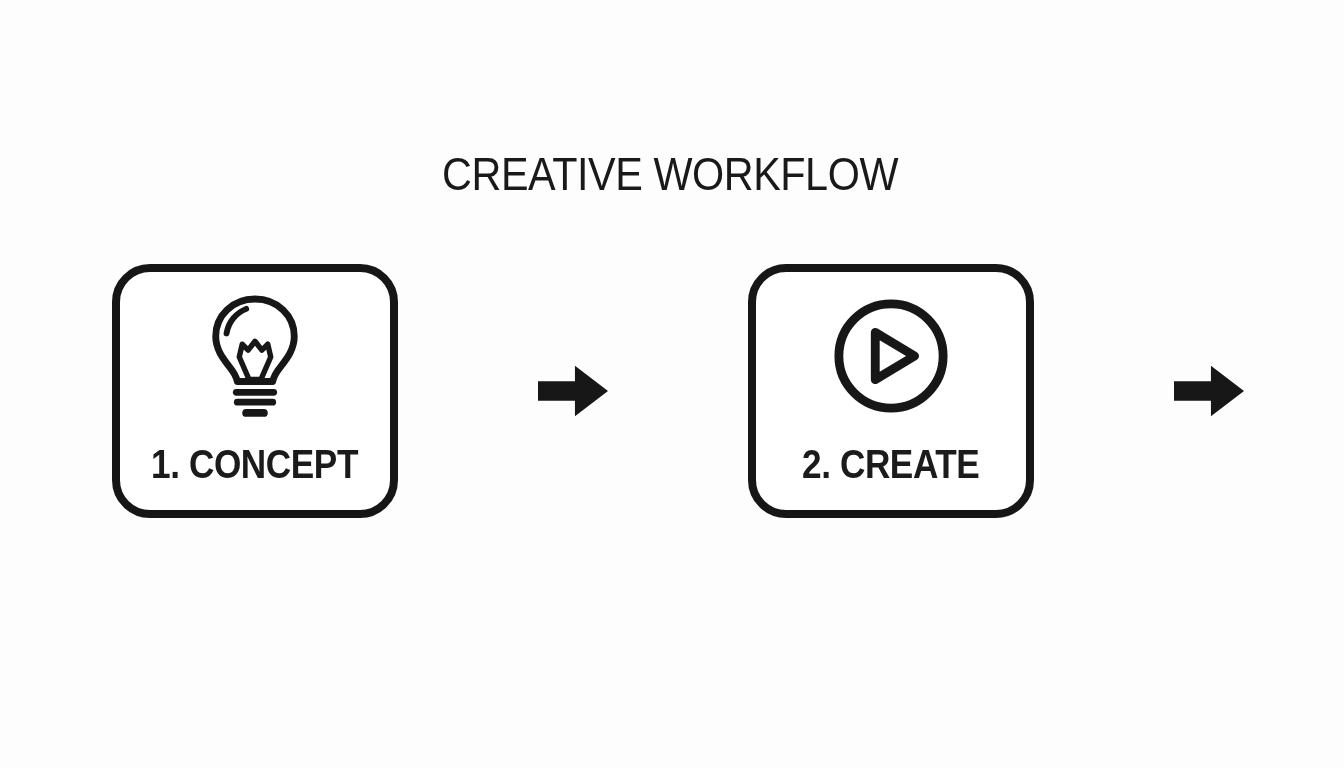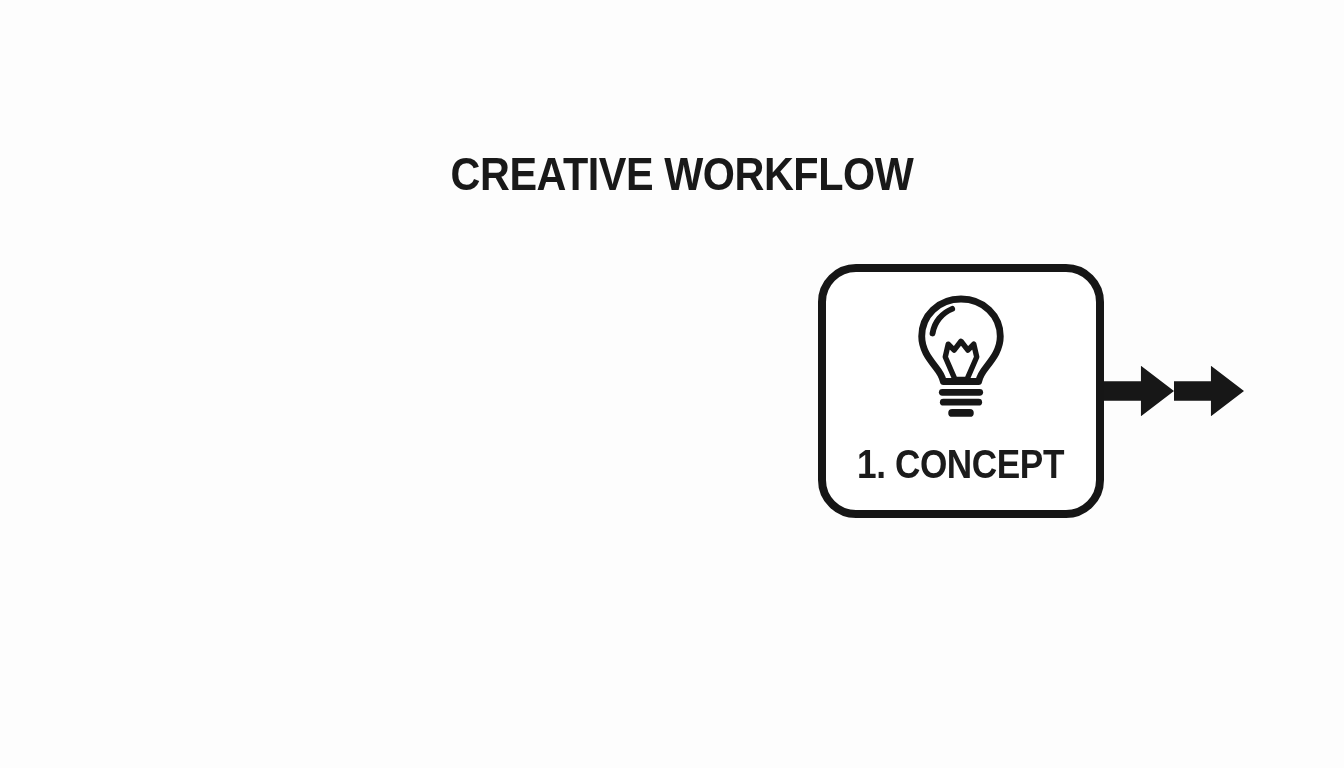--- a/index.html
+++ b/index.html
@@ -14,44 +14,44 @@
     font-family: "Liberation Sans", sans-serif;
   }
   .stage {
     position: relative;
     width: 1344px;
     height: 768px;
   }
   .diagram-title {
     position: absolute;
     top: 150px;
-    left: 116px;
+    left: 104px;
     width: 1132px;
     text-align: center;
     font-size: 47px;
-    font-weight: bold;
+    font-weight: normal;
     color: #191919;
     line-height: 1.0;
     white-space: nowrap;
   }
   .condensed {
     display: inline-block;
     transform: scaleX(0.88);
     transform-origin: center center;
     letter-spacing: -0.5px;
   }
   .flow {
     position: absolute;
     top: 264px;
     left: 112px;
     width: 1132px;
     height: 254px;
     display: flex;
     align-items: center;
-    justify-content: flex-end;
+    justify-content: space-between;
   }
   .step-card {
     box-sizing: border-box;
     width: 286px;
     height: 254px;
     background: #ffffff;
     border: 8px solid #161616;
     border-radius: 38px;
     display: flex;
     flex-direction: column;
@@ -108,20 +108,31 @@
         <span class="condensed">1. CONCEPT</span>
       </div>
     </div>
 
     <div class="connector">
       <svg width="70" height="52" viewBox="0 0 72 52" xmlns="http://www.w3.org/2000/svg">
         <polygon points="0,16 38,16 38,0 72,26 38,52 38,36 0,36" fill="#171717"></polygon>
       </svg>
     </div>
 
+    <div class="step-card">
+      <div class="icon-wrap">
+        <svg width="118" height="118" viewBox="0 0 120 120" fill="none" xmlns="http://www.w3.org/2000/svg">
+          <circle cx="60" cy="60" r="53" stroke="#171717" stroke-width="9"></circle>
+          <path d="M44 36 L84 60 L44 84 Z" stroke="#171717" stroke-width="9" stroke-linejoin="round"></path>
+        </svg>
+      </div>
+      <div class="step-label">
+        <span class="condensed">2. CREATE</span>
+      </div>
+    </div>
 
     <div class="connector">
       <svg width="70" height="52" viewBox="0 0 72 52" xmlns="http://www.w3.org/2000/svg">
         <polygon points="0,16 38,16 38,0 72,26 38,52 38,36 0,36" fill="#171717"></polygon>
       </svg>
     </div>
 
 
   </div>
 </div>

